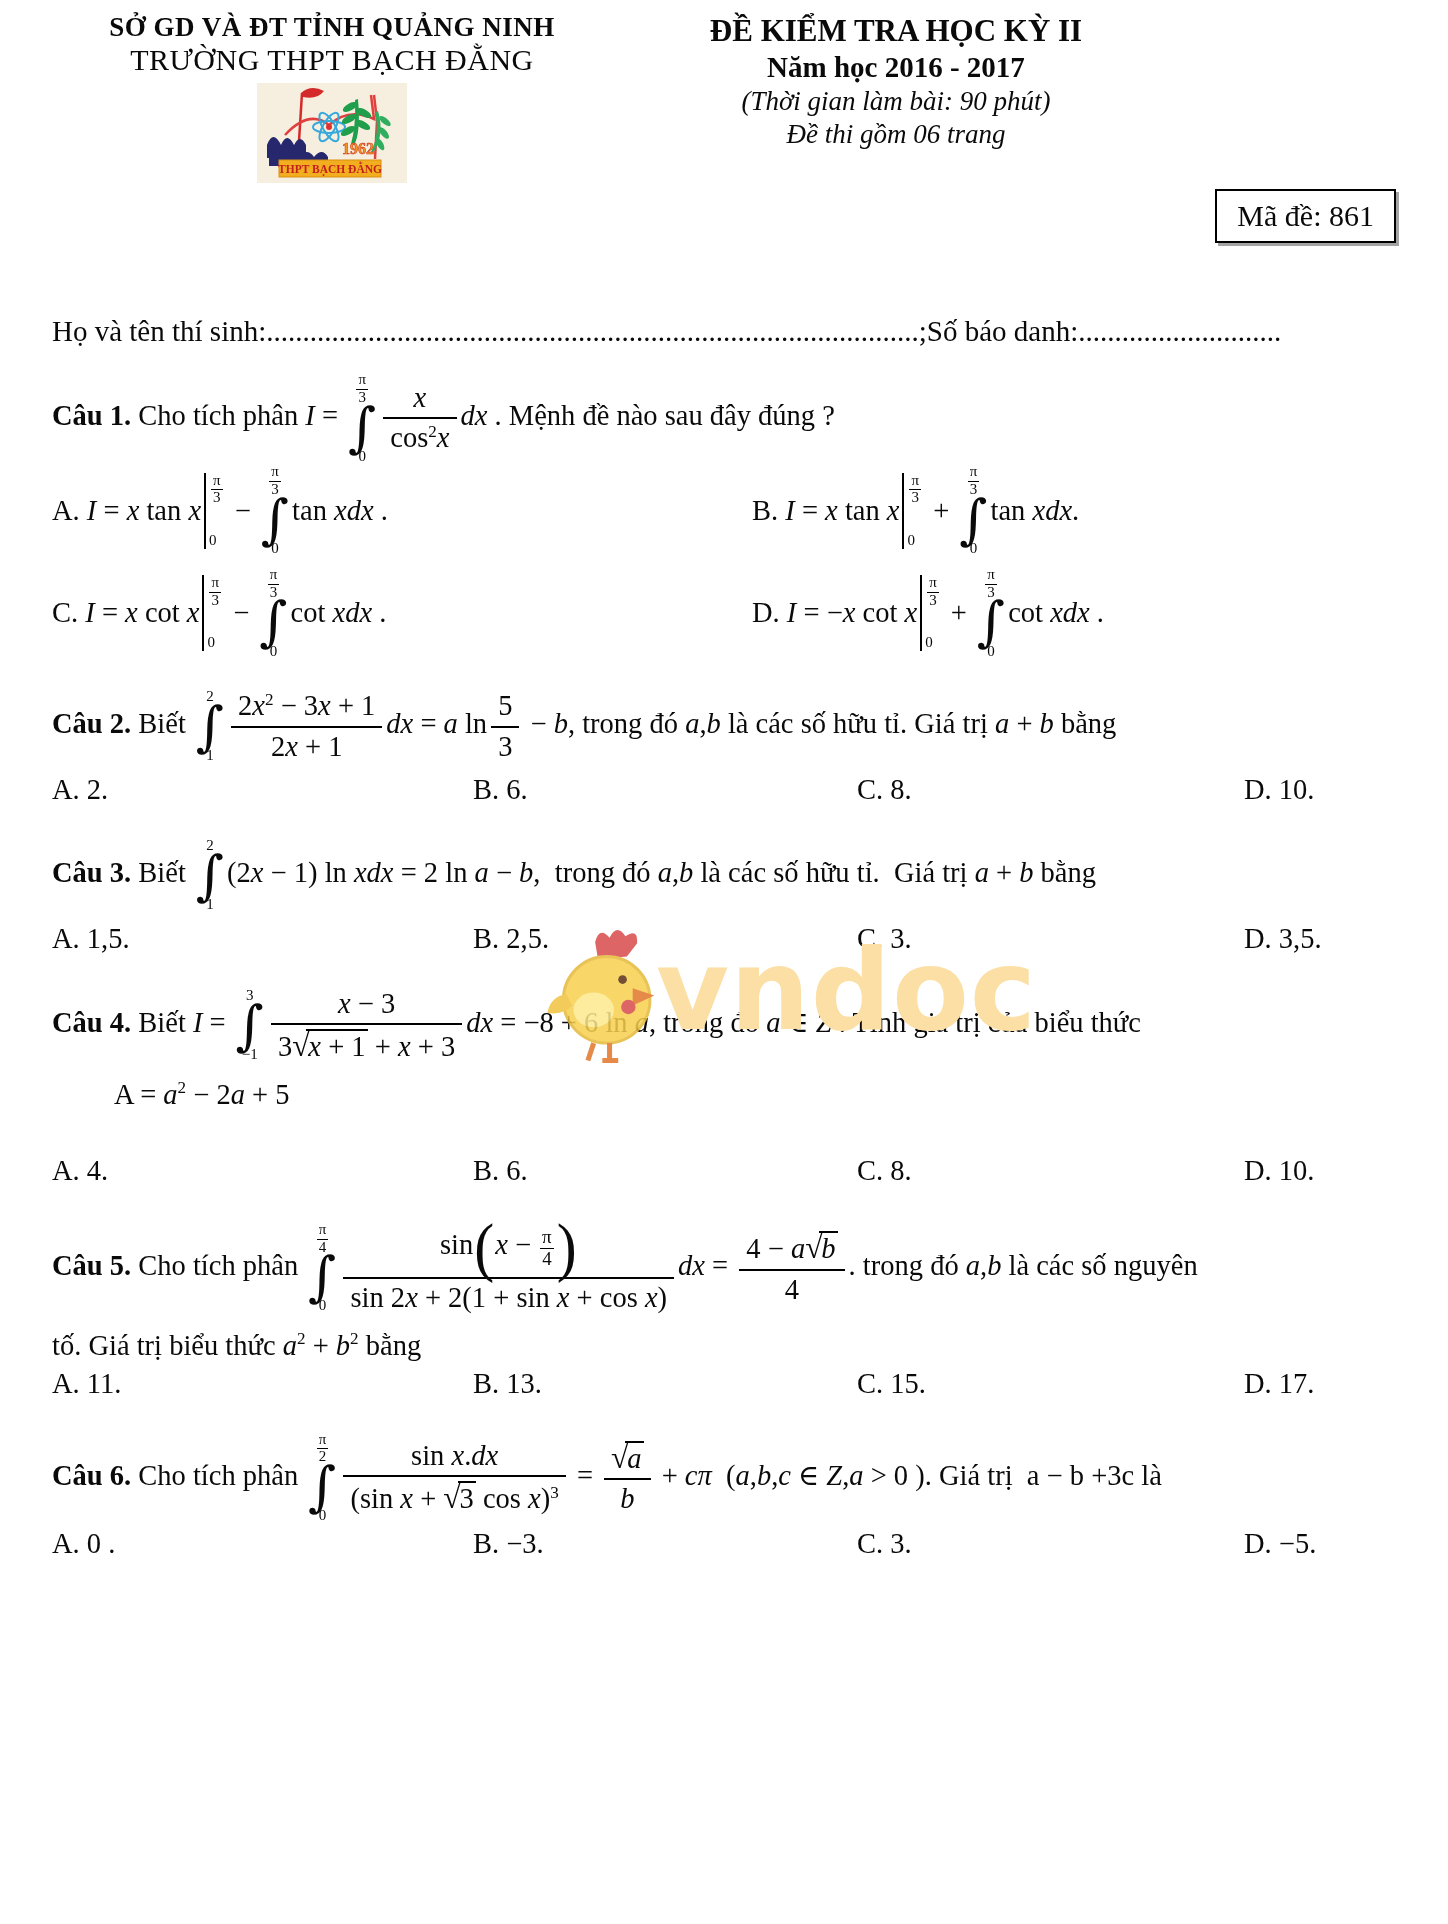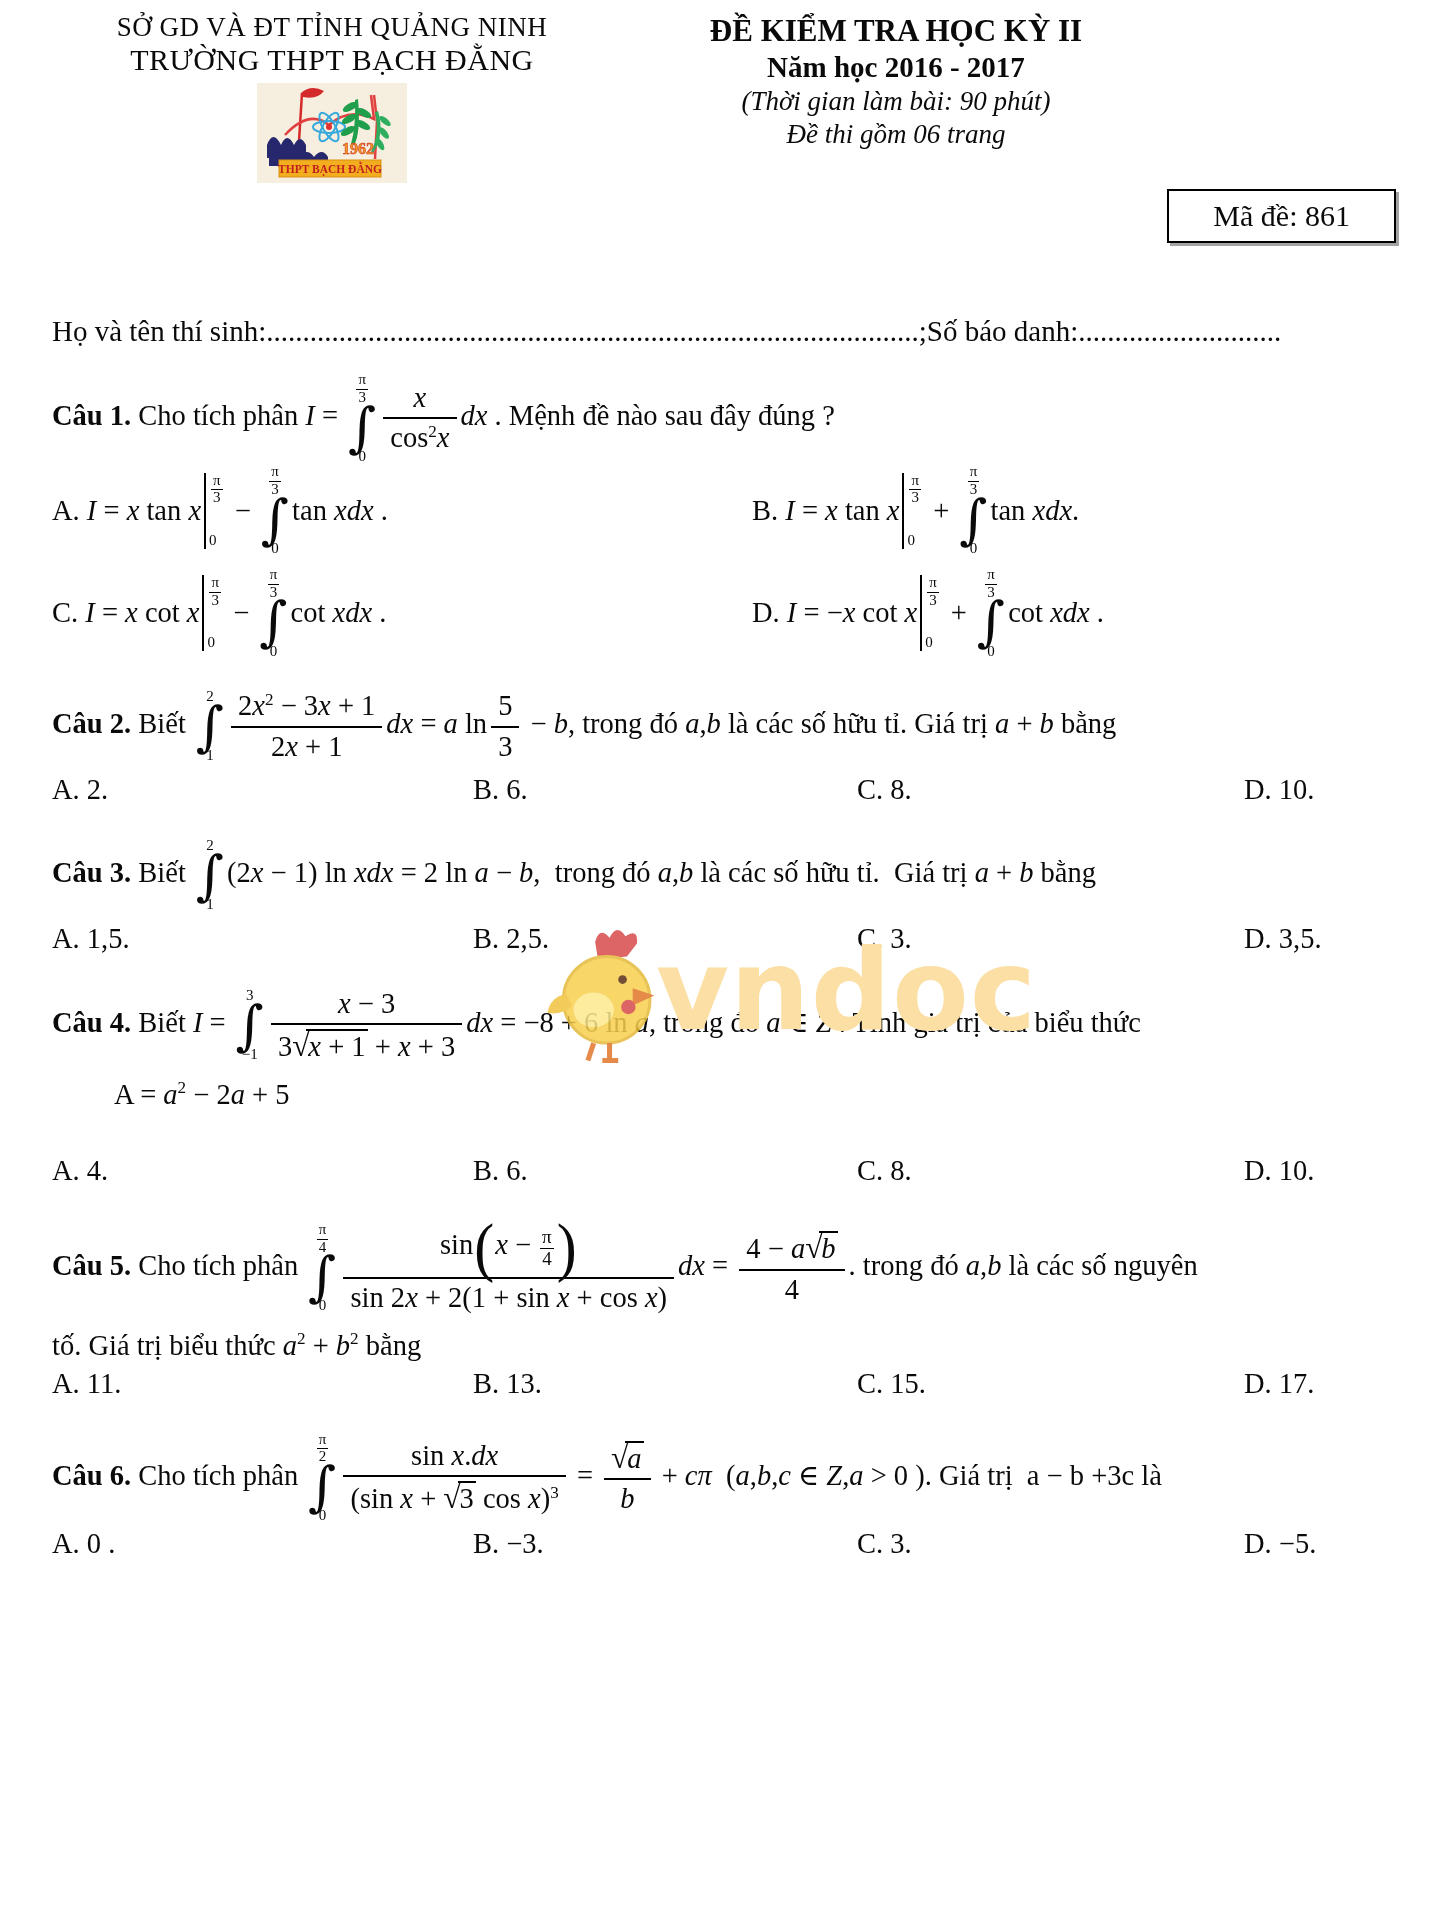--- a/index.html
+++ b/index.html
@@ -6,34 +6,34 @@
   body{
     width:1448px;height:1924px;background:#ffffff;color:#0a0a0a;
     font-family:"Liberation Serif","DejaVu Serif",serif;
     position:relative;overflow:hidden;
   }
   .page{padding:12px 52px 0 52px;position:relative;}
 
   
   .header{display:flex;justify-content:space-between;}
   .h-left{width:480px;margin-left:40px;text-align:center;}
-  .h-left .l1{font-size:27px;font-weight:normal;letter-spacing:.5px;}
+  .h-left .l1{font-size:27px;font-weight:bold;letter-spacing:.5px;}
   .h-left .l2{font-size:30px;font-weight:normal;letter-spacing:.5px;}
   .logo-wrap{margin-top:6px;}
   .h-right{width:530px;margin-right:235px;text-align:center;line-height:1.22;}
   .h-right .r1{font-size:31px;font-weight:bold;}
   .h-right .r2{font-size:29px;font-weight:bold;}
   .h-right .r3{font-size:29px;font-weight:bold;}
   .h-right .r4{font-size:27px;font-style:italic;}
   .h-right .r5{font-size:27px;font-style:italic;}
 
   .made-row{display:flex;justify-content:flex-end;margin-top:2px;}
   .made-box{
     border:2px solid #000;box-shadow:3px 3px 0 rgba(90,90,90,.55);
-    padding:8px 44px;font-size:30px;background:#fff;
+    padding:8px 20px;font-size:30px;background:#fff;
   }
 
   .nameline{margin-top:72px;font-size:29px;white-space:nowrap;overflow:hidden;}
 
   
   #questions{margin-top:20px;}
   .qblock{margin-top:26px;}
   .qstem{font-size:28.5px;line-height:1.2;white-space:nowrap;}
   .qlabel{font-weight:bold;white-space:pre;}
   .qextra{font-size:28.5px;margin-top:14px;}

